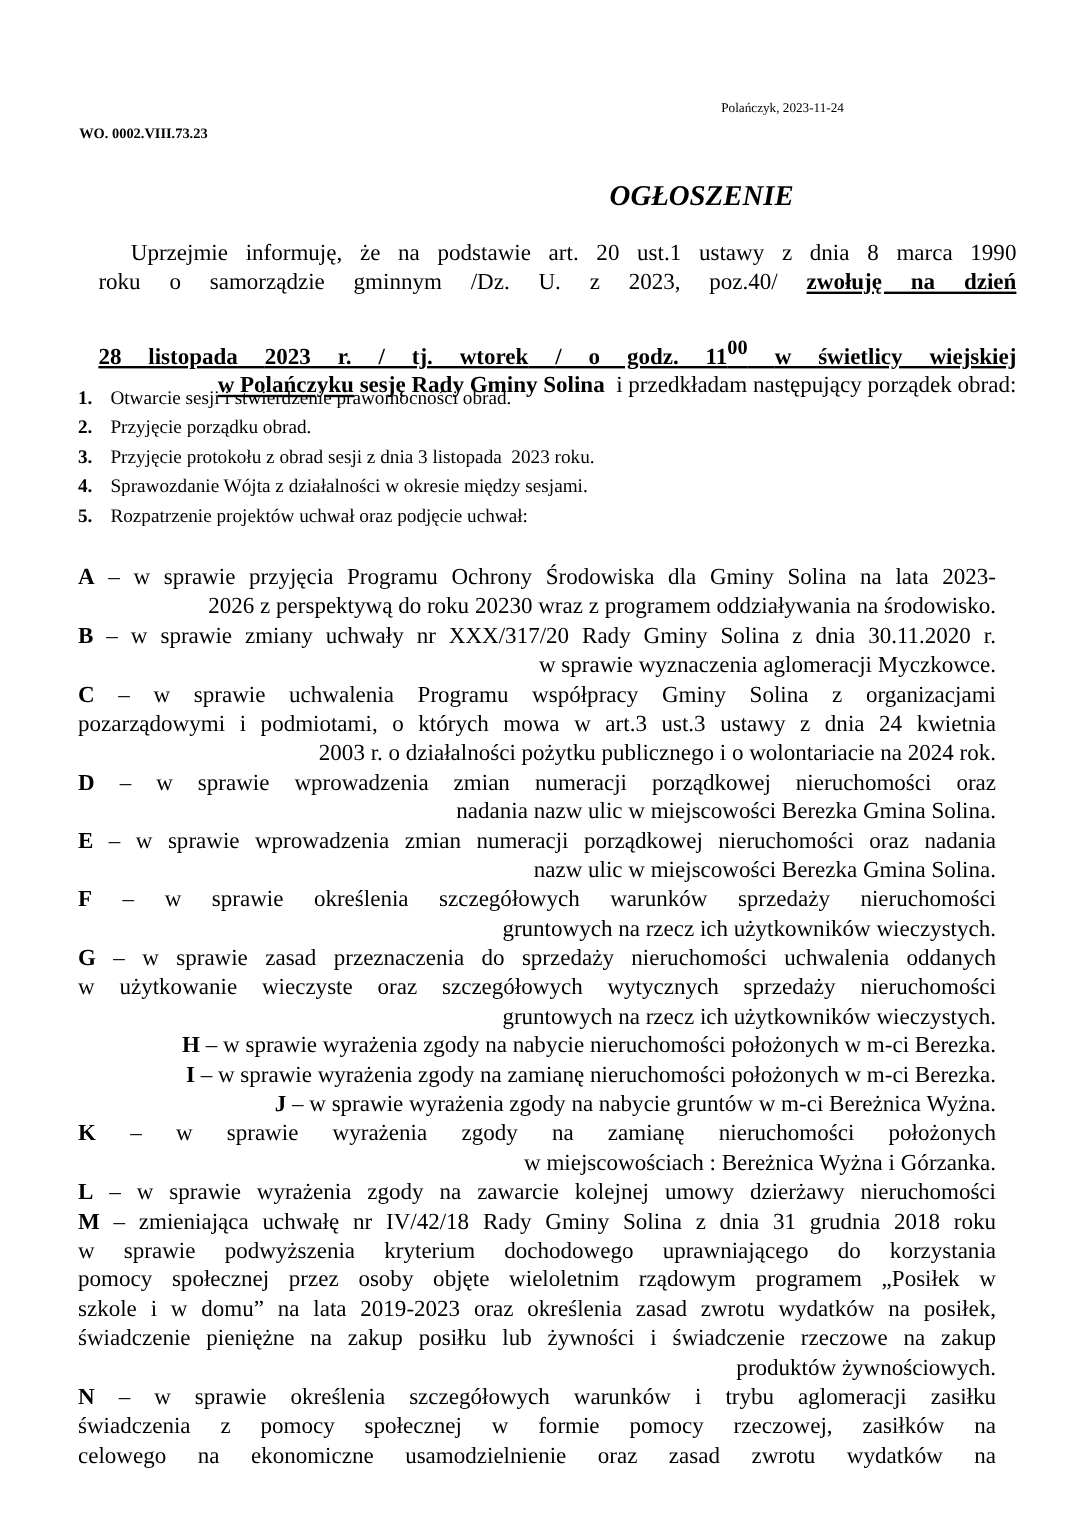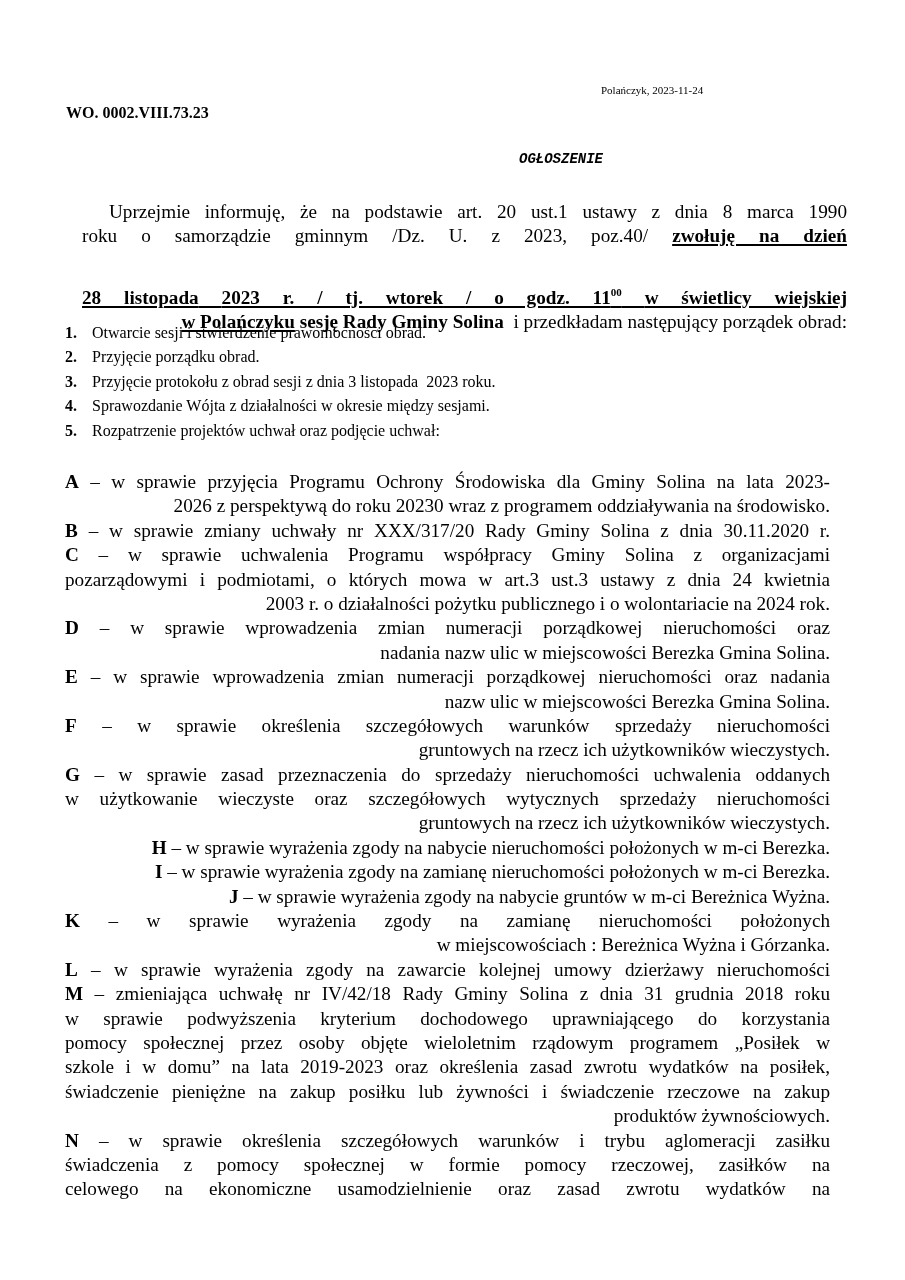--- a/index.html
+++ b/index.html
@@ -1,27 +1,27 @@
 <!DOCTYPE html>
 <html><head>
 <meta charset="utf-8">
 <style>
   html, body { margin:0; padding:0; background:#ffffff; }
   body { width:905px; height:1280px; position:relative; overflow:hidden;
          font-family:"Liberation Serif", "DejaVu Serif", serif; color:#000; }
   .abs { position:absolute; white-space:nowrap; }
   .date { left:601px; top:84px; font-size:11px;text-align:center; }
-  .ref { left:66px; top:104px; font-size:16px; font-weight:bold; }
-  .title { left:519px; top:151px; font-size:14px; font-weight:bold; font-style:italic;font-family:Liberation Mono, monospace; }
+  .ref { left:66px; top:104px; font-size:12px; font-weight:bold; }
+  .title { left:508px; top:151px; font-size:24px; font-weight:bold; font-style:italic; }
   .para { position:absolute; left:82px; width:765px; font-size:19.2px; line-height:24.4px; }
   .jl { display:block; text-align:justify; text-align-last:justify; white-space:nowrap; height:24.4px; }
   .ll { display:block; text-align:right; white-space:nowrap; height:24.4px; }
   .b { font-weight:bold; }
   .u { text-decoration:underline; text-decoration-thickness:1.5px; text-underline-offset:2px;margin-top:37px; }
-  sup { font-size:11px; vertical-align:8px; line-height:0; }
+  sup { font-size:17px; vertical-align:8px; line-height:0; }
   .indent { padding-left:27px; }
   .ol { position:absolute; left:65px; top:321px; font-size:16px; line-height:24.4px; }
   .ol .num { font-weight:bold; display:inline-block; width:27px; }
   .resol { position:absolute; left:65px; top:470px; width:765px; font-size:19.2px; }
   .resol .item { line-height:24.4px; }
 </style>
 </head>
 <body>
 
 <div class="abs date">Polańczyk, 2023-11-24</div>
@@ -43,20 +43,21 @@
   <div><span class="num">5.</span><span>Rozpatrzenie projektów uchwał oraz podjęcie uchwał:</span></div>
 </div>
 
 <div class="resol" id="resol">
     <div class="item">
       <span class="jl"><span class="b">A</span> <span>– w sprawie przyjęcia Programu Ochrony Środowiska dla Gminy Solina na lata 2023-</span></span>
       <span class="ll"><span>2026 z perspektywą do roku 20230 wraz z programem oddziaływania na środowisko.</span></span>
     </div>
     <div class="item">
       <span class="jl"><span class="b">B</span> <span>– w sprawie zmiany uchwały nr XXX/317/20 Rady Gminy Solina z dnia 30.11.2020 r.</span></span>
+      <span class="ll"><span>w sprawie wyznaczenia aglomeracji Myczkowce.</span></span>
     </div>
     <div class="item">
       <span class="jl"><span class="b">C</span> <span>– w sprawie uchwalenia Programu współpracy Gminy Solina z organizacjami</span></span>
       <span class="jl"><span>pozarządowymi i podmiotami, o których mowa w art.3 ust.3 ustawy z dnia 24 kwietnia</span></span>
       <span class="ll"><span>2003 r. o działalności pożytku publicznego i o wolontariacie na 2024 rok.</span></span>
     </div>
     <div class="item">
       <span class="jl"><span class="b">D</span> <span>– w sprawie wprowadzenia zmian numeracji porządkowej nieruchomości oraz</span></span>
       <span class="ll"><span>nadania nazw ulic w miejscowości Berezka Gmina Solina.</span></span>
     </div>

